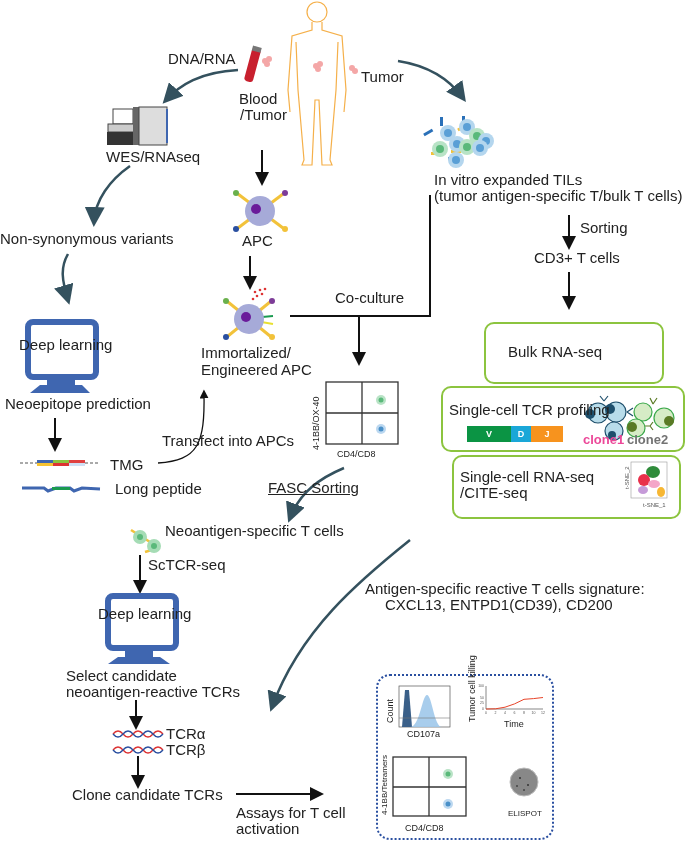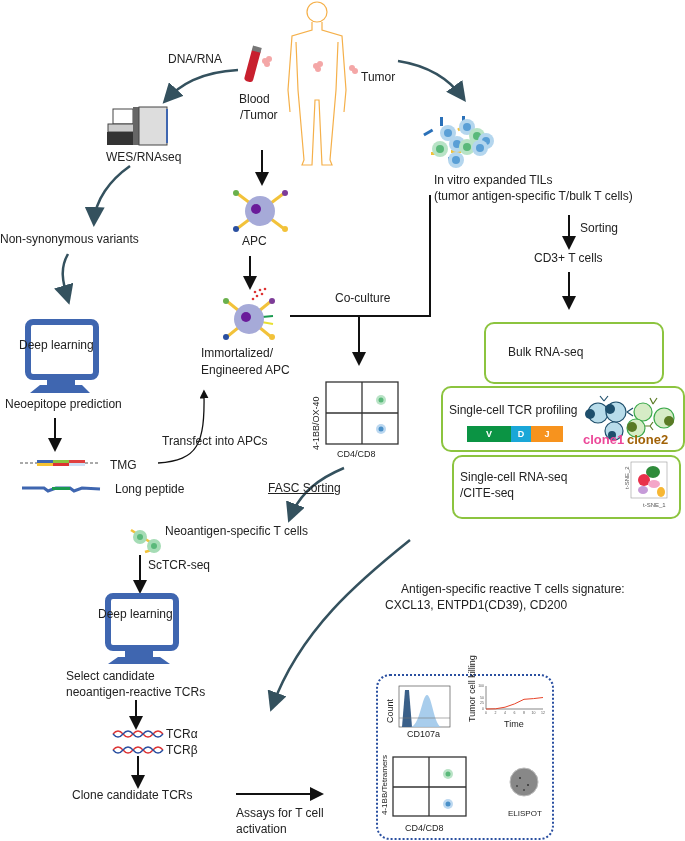--- a/index.html
+++ b/index.html
@@ -1,17 +1,17 @@
 <!DOCTYPE html>
 <html><head>
 <meta charset="utf-8">
 <style>
   html,body{margin:0;padding:0;background:#fff;}
   body{width:685px;height:841px;position:relative;overflow:hidden;font-family:"Liberation Sans",sans-serif;color:#222;}
-  .t{position:absolute;font-size:12px;line-height:16px;white-space:nowrap;color:#222;}
+  .t{position:absolute;font-size:15px;line-height:16px;white-space:nowrap;color:#222;}
   .s{font-size:9px;line-height:11px;}
   .xs{font-size:6px;line-height:7px;color:#555;}
   svg.layer{position:absolute;left:0;top:0;}
   .box{position:absolute;border:2px solid #8cc43f;border-radius:10px;background:#fff;}
   .dbox{position:absolute;border:2px dotted #2a4fa0;border-radius:14px;}
   .vdj{position:absolute;height:16px;color:#fff;font-size:9px;font-weight:bold;text-align:center;line-height:16px;}
   .clone{position:absolute;font-weight:bold;font-size:13px;}
   .rot{position:absolute;transform:rotate(-90deg);transform-origin:left top;white-space:nowrap;}
 </style>
 </head>
@@ -326,30 +326,30 @@
 
 <div class="box" style="left:484px;top:322px;width:176px;height:58px;">
   <div class="t" style="left:22px;top:20px;">Bulk RNA-seq</div>
 </div>
 <div class="box" style="left:441px;top:386px;width:240px;height:62px;background:transparent;">
   <div class="t" style="left:6px;top:14px;">Single-cell TCR profiling</div>
   <div class="vdj" style="left:24px;top:38px;width:44px;background:#0b9444;">V</div>
   <div class="vdj" style="left:68px;top:38px;width:20px;background:#1aa7d8;">D</div>
   <div class="vdj" style="left:88px;top:38px;width:32px;background:#f7931e;">J</div>
   <div class="clone" style="left:140px;top:44px;color:#ec4899;">clone1</div>
-  <div class="clone" style="left:184px;top:44px;color:#a16207;">clone2</div>
+  <div class="clone" style="left:184px;top:44px;color:#737373;">clone2</div>
 </div>
 <div class="box" style="left:452px;top:455px;width:225px;height:60px;background:transparent;">
   <div class="t" style="left:6px;top:12px;">Single-cell RNA-seq</div>
   <div class="t" style="left:6px;top:28px;">/CITE-seq</div>
   <div class="t xs" style="left:189px;top:45px;">t-SNE_1</div>
   <div class="t xs rot" style="left:170px;top:32px;">t-SNE_2</div>
 </div>
 
-<div class="t" style="left:365px;top:581px;margin-left:36px;">Antigen-specific reactive T cells signature:</div>
+<div class="t" style="left:365px;top:581px;">Antigen-specific reactive T cells signature:</div>
 <div class="t" style="left:385px;top:597px;">CXCL13, ENTPD1(CD39), CD200</div>
 
 <div class="dbox" style="left:376px;top:674px;width:174px;height:162px;"></div>
 <div class="t s rot" style="left:385px;top:723px;">Count</div>
 <div class="t s" style="left:407px;top:729px;text-align:center;">CD107a</div>
 <div class="t s rot" style="left:467px;top:722px;font-size:9px;">Tumor cell killing</div>
 <div class="t s" style="left:504px;top:719px;">Time</div>
 <div class="t s rot" style="left:379px;top:815px;font-size:8px;">4-1BB/Tetramers</div>
 <div class="t s" style="left:405px;top:823px;">CD4/CD8</div>
 <div class="t s" style="left:508px;top:808px;font-size:8px;">ELISPOT</div>

